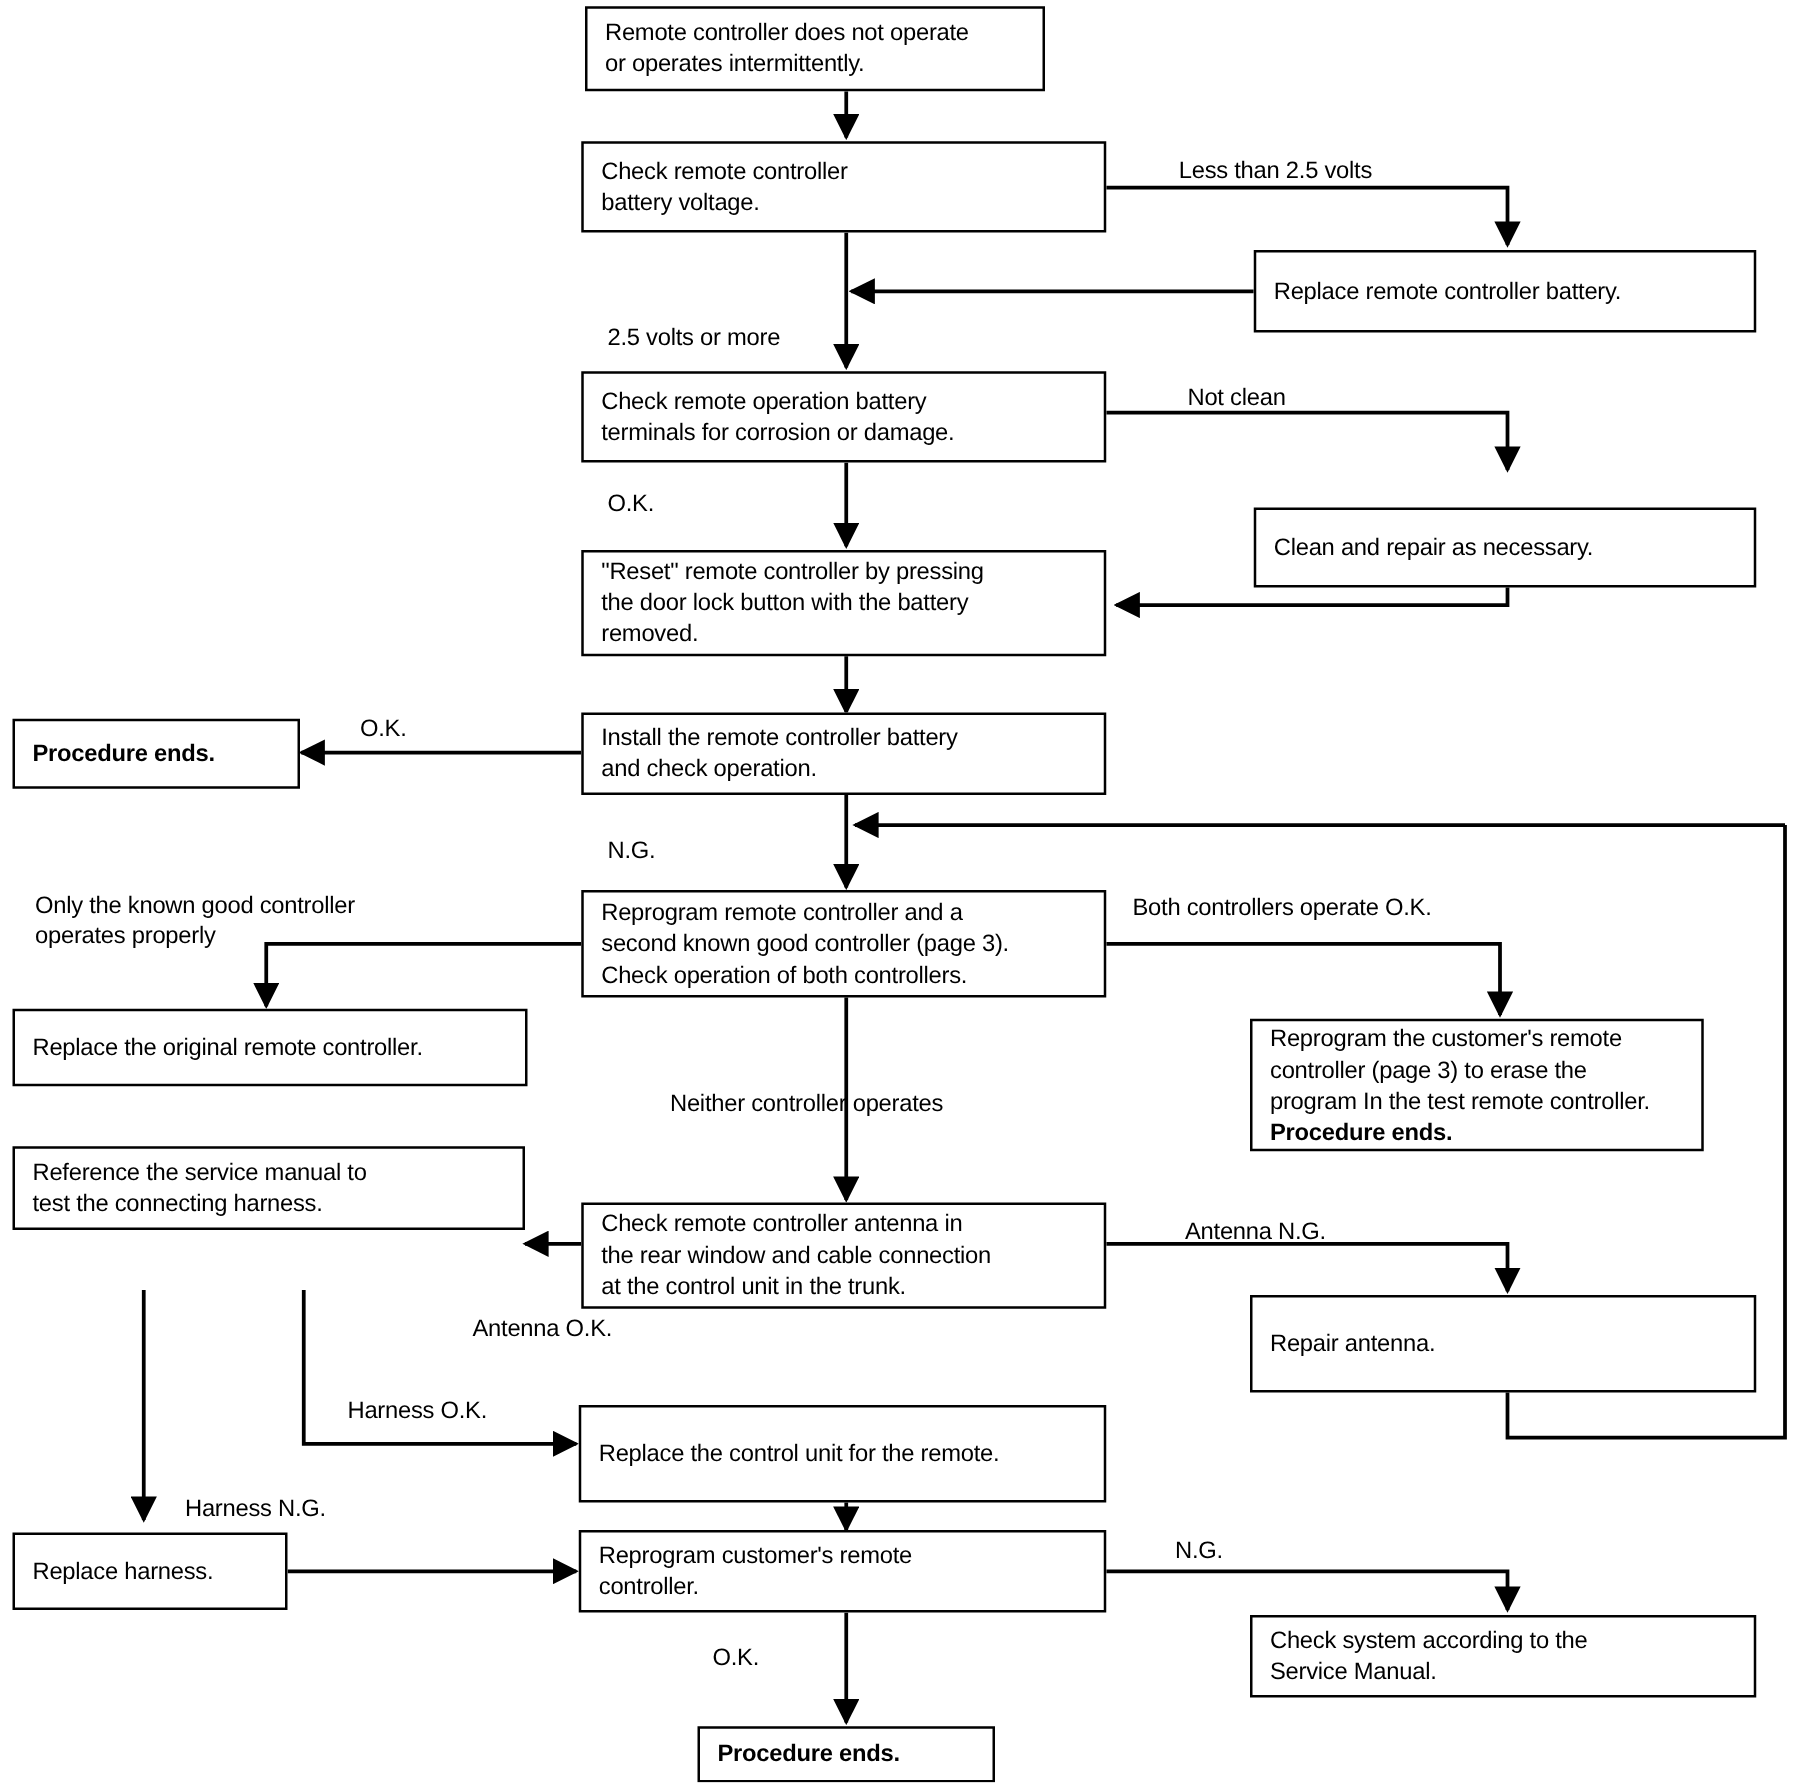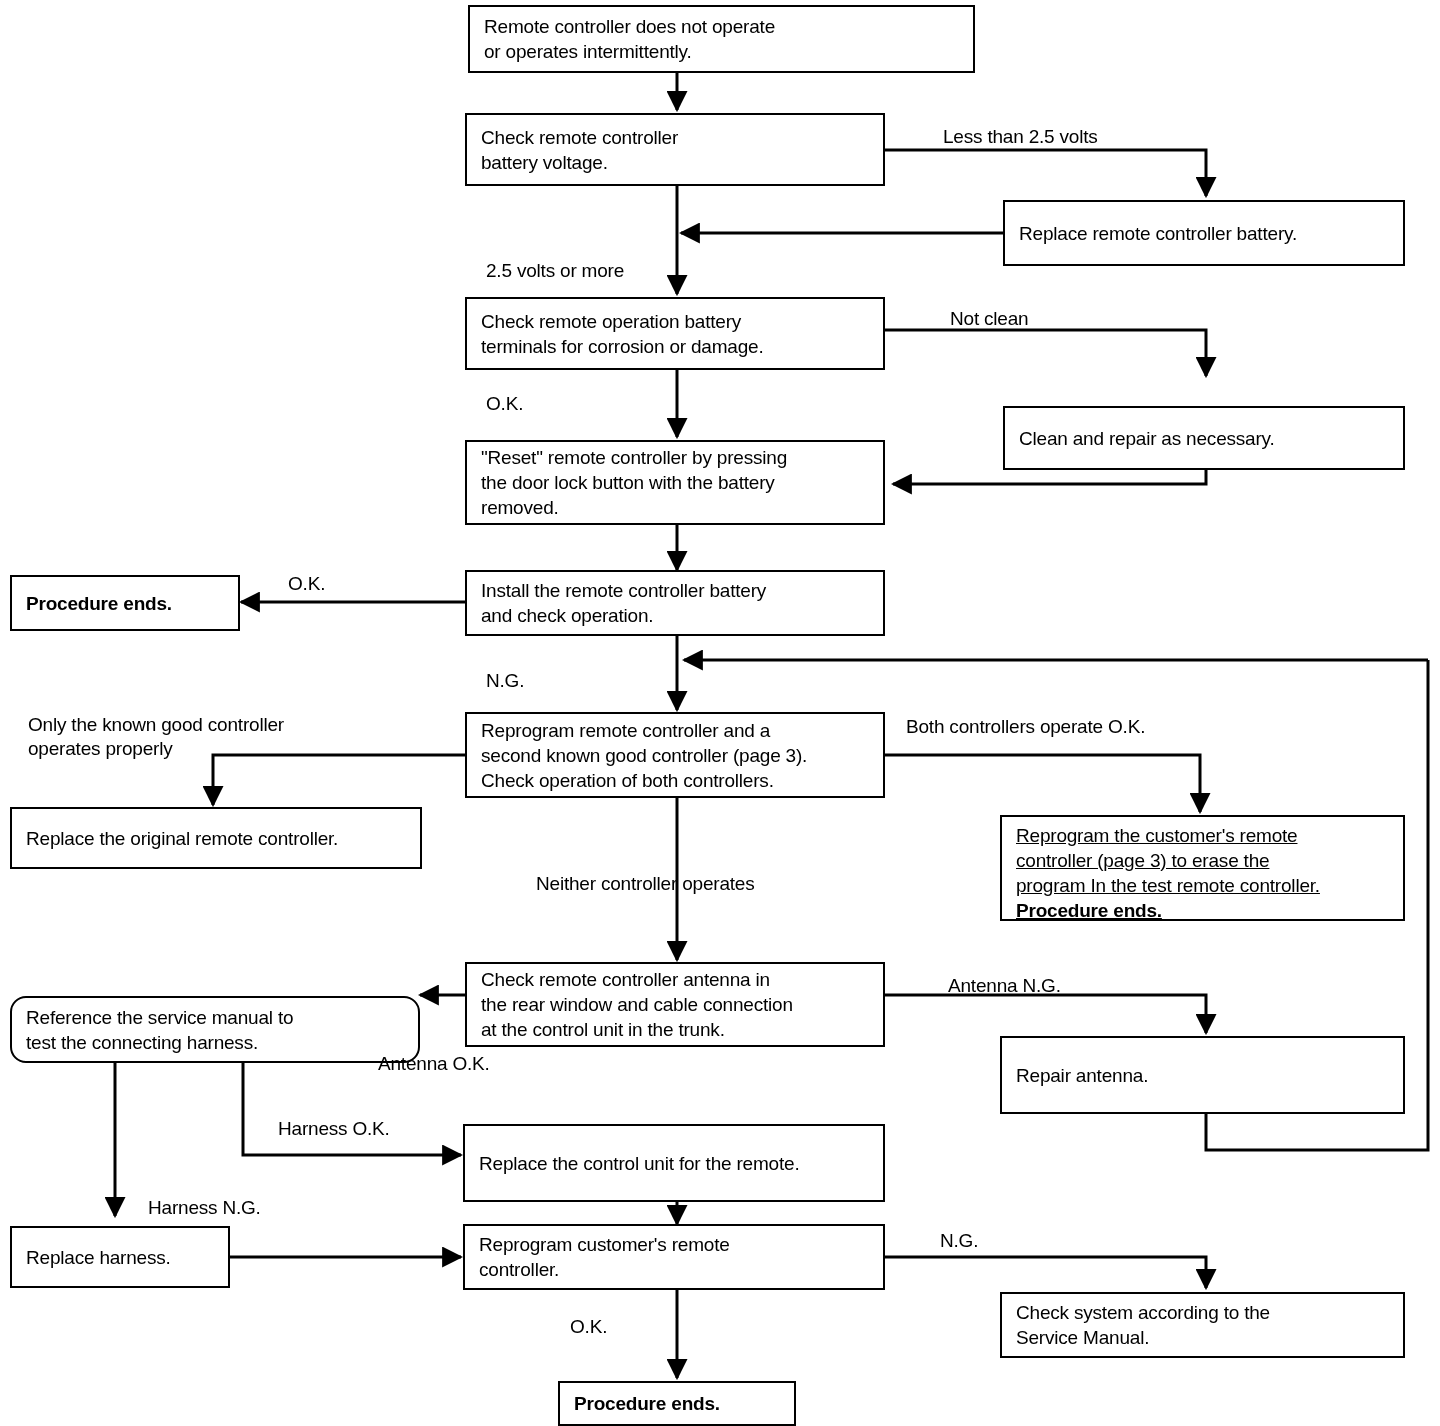--- a/index.html
+++ b/index.html
@@ -107,21 +107,21 @@
       <path d="M 677 1187 L 677 1224" marker-end="url(#ah)"></path>
 
       <path d="M 230 1257 L 461 1257" marker-end="url(#ah)"></path>
 
       <path d="M 885 1257 L 1206 1257 L 1206 1288" marker-end="url(#ah)"></path>
 
       <path d="M 677 1290 L 677 1378" marker-end="url(#ah)"></path>
     </g>
   </svg>
 
-  <div class="box" style="left:468px; top:5px; width:507px; height:68px;">
+  <div class="box" style="left:468px; top:5px; width:368px; height:68px;">
     <span class="txt">Remote controller does not operate
 or operates intermittently.</span>
   </div>
 
   <div class="box" style="left:465px; top:113px; width:420px; height:73px;">
     <span class="txt">Check remote controller
 battery voltage.</span>
   </div>
 
   <div class="box" style="left:1003px; top:200px; width:402px; height:66px;">
@@ -155,33 +155,33 @@
   <div class="box" style="left:465px; top:712px; width:420px; height:86px;">
     <span class="txt">Reprogram remote controller and a
 second known good controller (page 3).
 Check operation of both controllers.</span>
   </div>
 
   <div class="box" style="left:10px; top:807px; width:412px; height:62px;">
     <span class="txt">Replace the original remote controller.</span>
   </div>
 
-  <div class="box" style="left:1000px; top:815px; width:405px; height:106px; align-items:flex-start;text-decoration:underline;">
+  <div class="box" style="left:1000px; top:815px; width:363px; height:106px; align-items:flex-end;">
     <span class="txt" style="padding-top:6px;"><span>Reprogram the customer's remote
 controller (page 3) to erase the
 program In the test remote controller.</span><span class="b" style="font-weight:bold; display:block;">Procedure ends.</span></span>
   </div>
 
   <div class="box" style="left:465px; top:962px; width:420px; height:85px;">
     <span class="txt">Check remote controller antenna in
 the rear window and cable connection
 at the control unit in the trunk.</span>
   </div>
 
-  <div class="box" style="left:10px; top:996px; width:410px; height:67px;border-radius:16px;">
+  <div class="box" style="left:10px; top:917px; width:410px; height:67px;">
     <span class="txt">Reference the service manual to
 test the connecting harness.</span>
   </div>
 
   <div class="box" style="left:1000px; top:1036px; width:405px; height:78px;">
     <span class="txt">Repair antenna.</span>
   </div>
 
   <div class="box" style="left:463px; top:1124px; width:422px; height:78px;">
     <span class="txt">Replace the control unit for the remote.</span>

